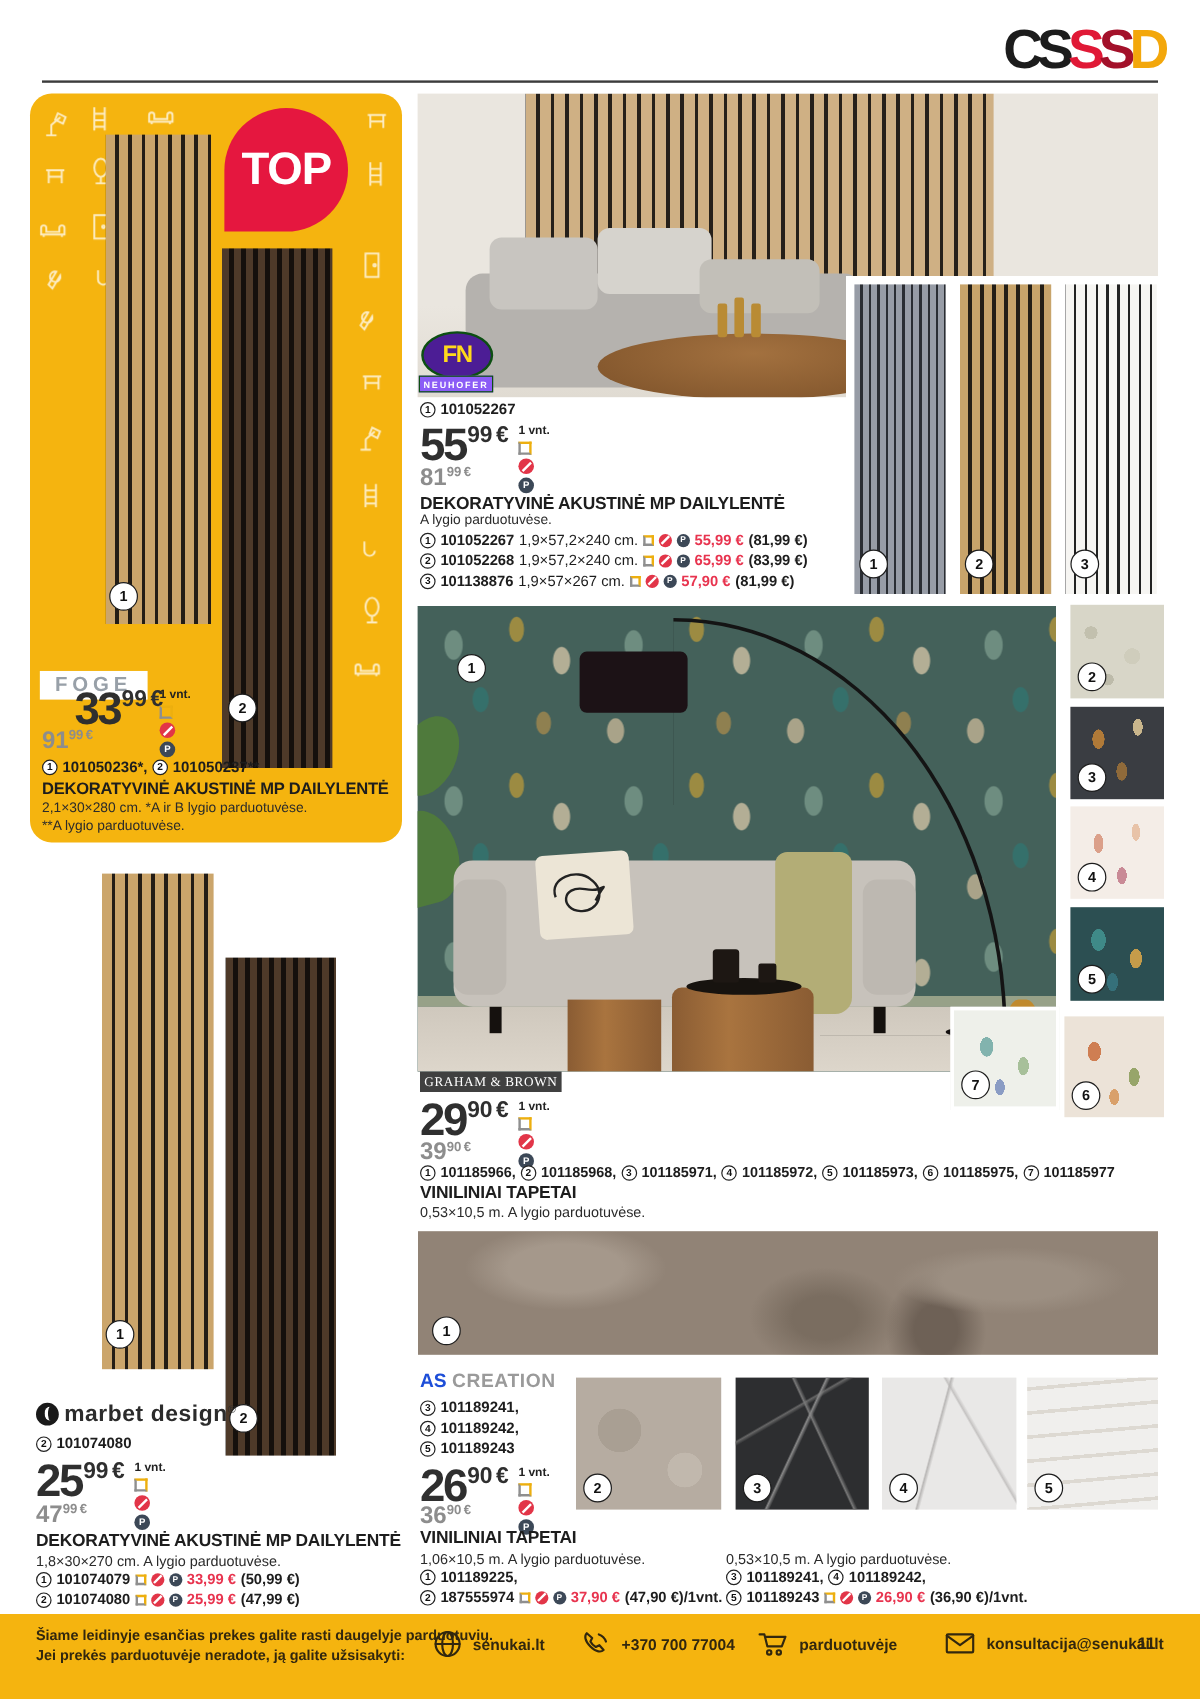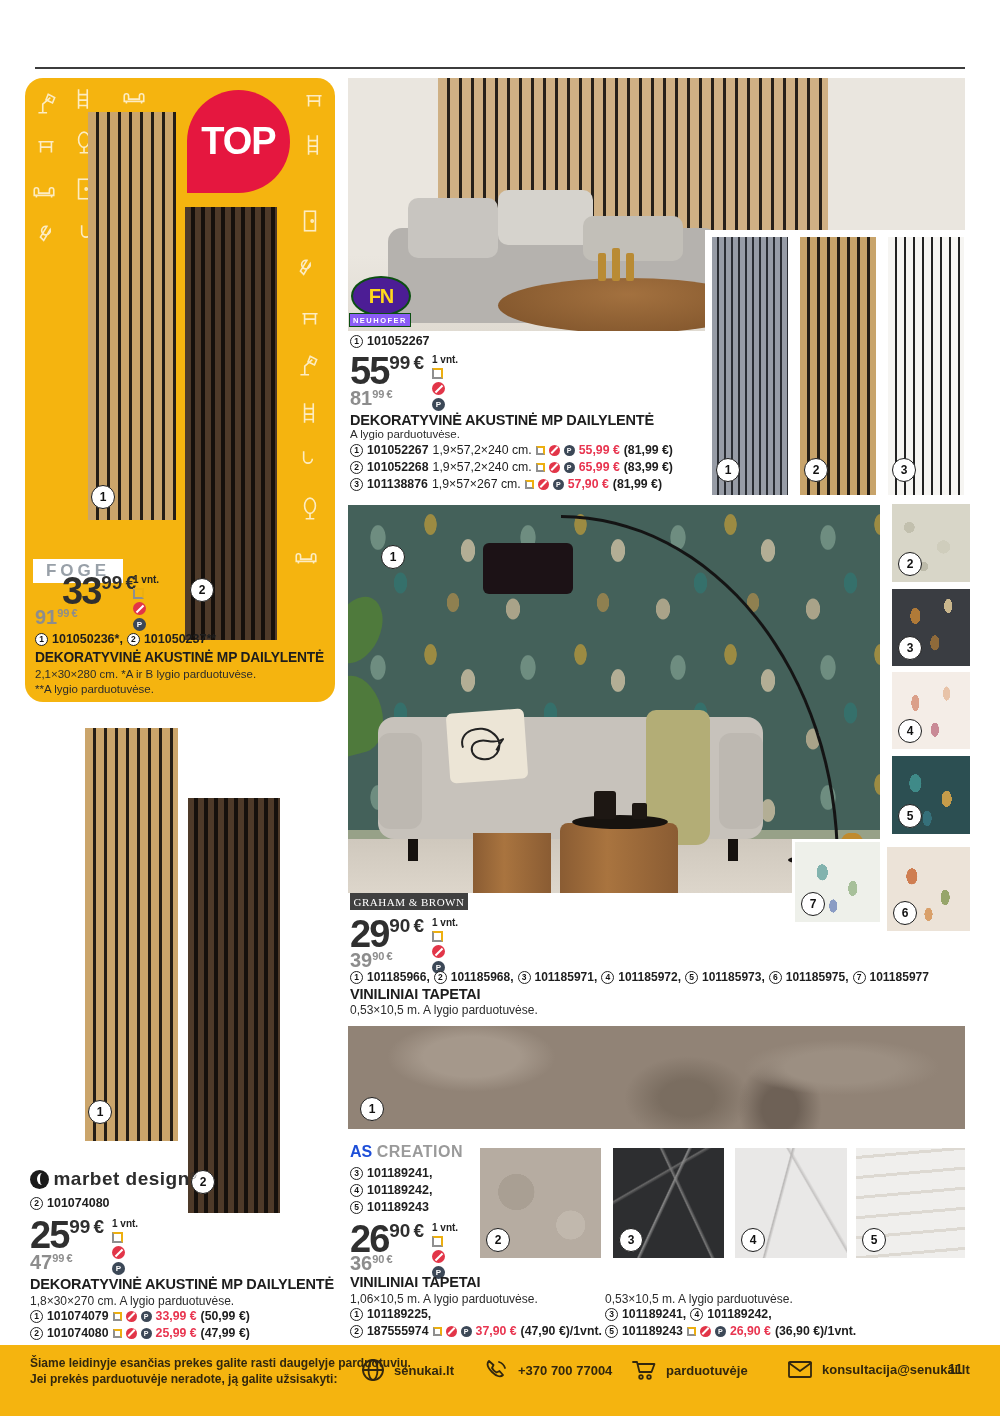--- a/index.html
+++ b/index.html
@@ -151,20 +151,23 @@
         <path d="M12 16v5M8 21h8"></path>
       </symbol>
     <symbol id="s-hook" viewBox="0 0 24 24">
         <path d="M8 3v7a4 4 0 008 0"></path>
       </symbol>
   </defs>
 </svg>
 
 <div id="page">
 
+  <div class="abs logo" style="left:836px;top:18px;">
+    <span style="color:#1c1c1c">C</span><span style="color:#1c1c1c">S</span><span style="color:#e01936">S</span><span style="color:#a3112a">S</span><span style="color:#f3a70b">D</span>
+  </div>
   <div class="abs rule" style="left:35px;top:67px;width:930px;"></div>
 
   <div class="abs card" style="left:25px;top:78px;width:310px;height:624px;text-align:center;">
     <svg class="abs" width="310" height="624" style="left:0;top:0">
       <g class="pattern">
         <use href="#s-lamp" x="8" y="12" width="26" height="26"></use>
           <use href="#s-ladder" x="46" y="8" width="26" height="26"></use>
         <use href="#s-sofa" x="96" y="6" width="26" height="26"></use>
           <use href="#s-chair" x="276" y="8" width="26" height="26"></use>
         <use href="#s-chair" x="8" y="54" width="26" height="26"></use>

